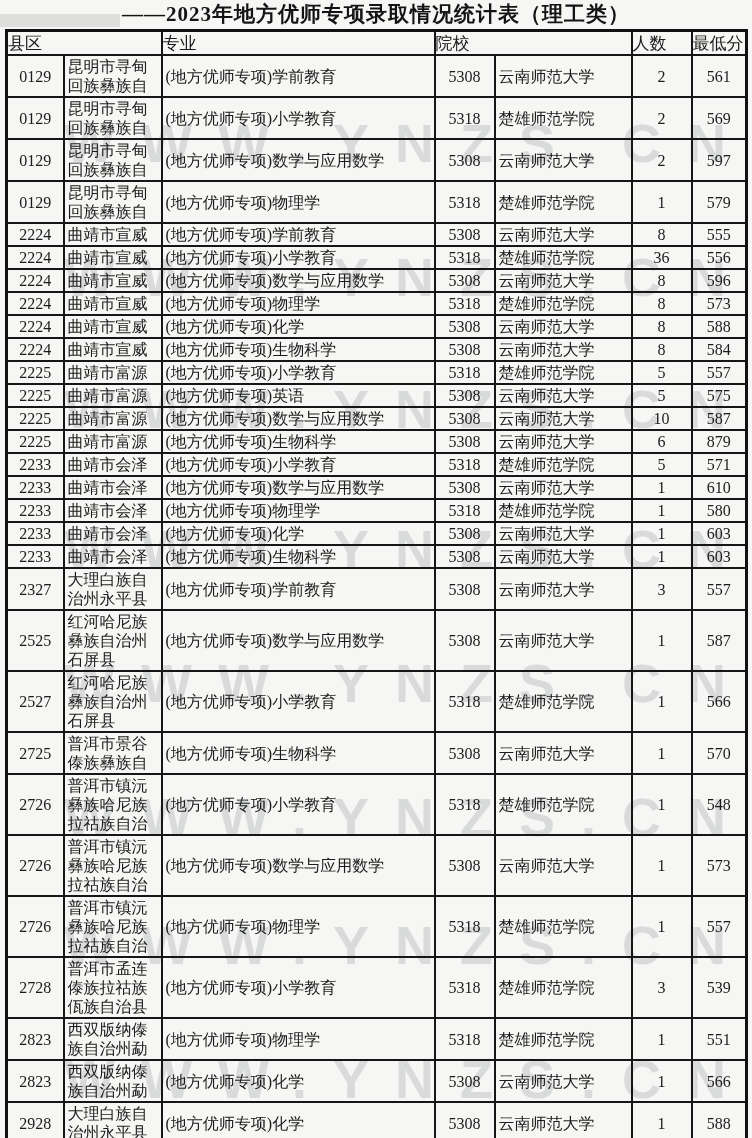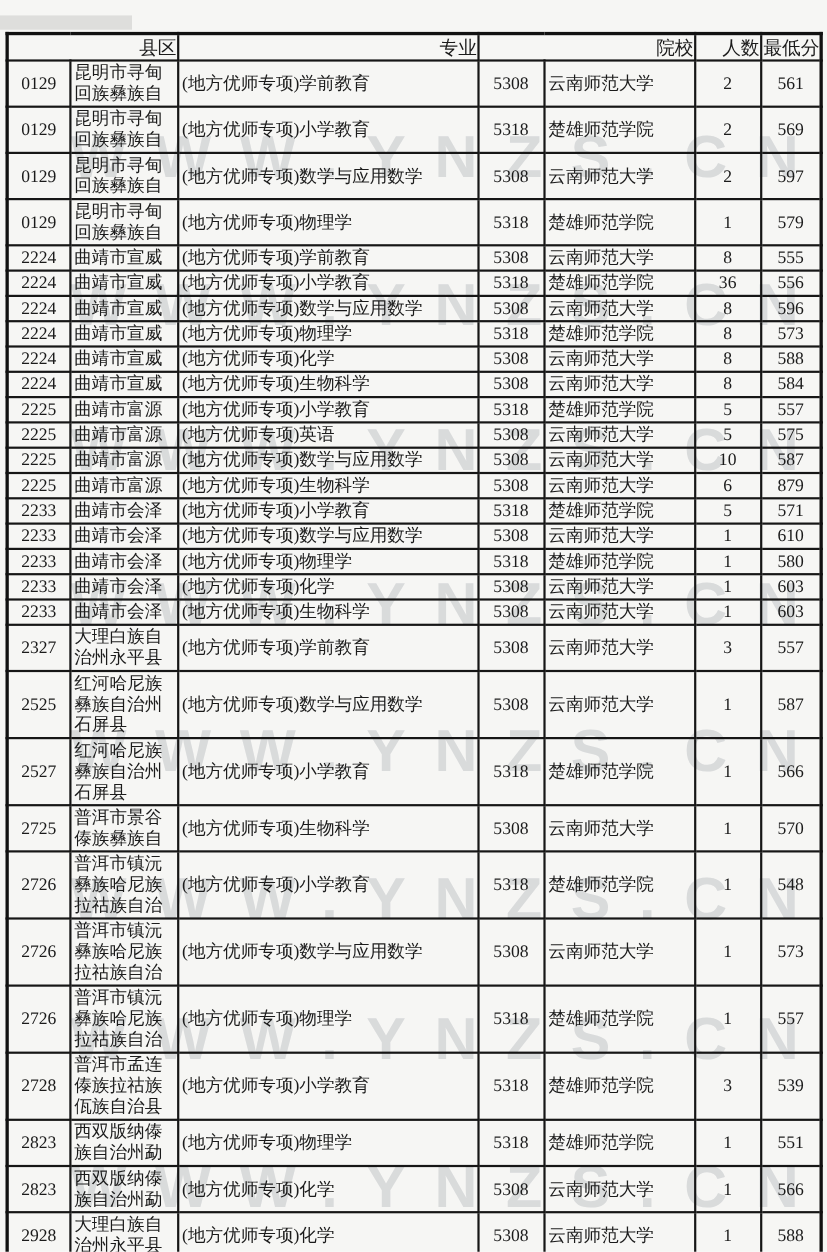--- a/index.html
+++ b/index.html
@@ -63,21 +63,21 @@
     line-height: 19px;
     vertical-align: middle;
     overflow: hidden;
     word-break: break-all;
   }
   table.admissions { border: 3px solid #111; }
   table.admissions th {
     font-weight: normal;
     font-size: 17px;
     height: 22px;
-    text-align: right;
+    text-align: left;
     padding: 0;
     margin-left: 38px;
   }
   td.c { text-align: center; }
   td.l { text-align: left; }
   td.major { padding-left: 6px; }
   col.w-code  { width: 57px; }
   col.w-county{ width: 98px; }
   col.w-major { width: 273px; }
   col.w-ccode { width: 60px; }
@@ -96,20 +96,21 @@
       <div class="wm" style="top: 112px; color: rgb(194, 197, 200);">WWW.YNZS.CN</div>
       <div class="wm" style="top: 246px; color: rgb(194, 197, 200);">WWW.YNZS.CN</div>
       <div class="wm" style="top: 378px; color: rgb(194, 197, 200);">WWW.YNZS.CN</div>
       <div class="wm" style="top: 518px; color: rgb(194, 197, 200);">WWW.YNZS.CN</div>
       <div class="wm" style="top: 652px; color: rgb(194, 197, 200);">WWW.YNZS.CN</div>
       <div class="wm" style="top: 786px; color: rgb(194, 197, 200);">WWW.YNZS.CN</div>
       <div class="wm" style="top: 914px; color: rgb(194, 197, 200);">WWW.YNZS.CN</div>
       <div class="wm" style="top: 1048px; color: rgb(194, 197, 200);">WWW.YNZS.CN</div>
     </div>
 
+  <div class="title">——2023年地方优师专项录取情况统计表（理工类）</div>
 
   <table class="admissions">
     <colgroup>
       <col class="w-code">
         <col class="w-county">
         <col class="w-major">
       <col class="w-ccode">
         <col class="w-cname">
         <col class="w-count">
         <col class="w-score">

